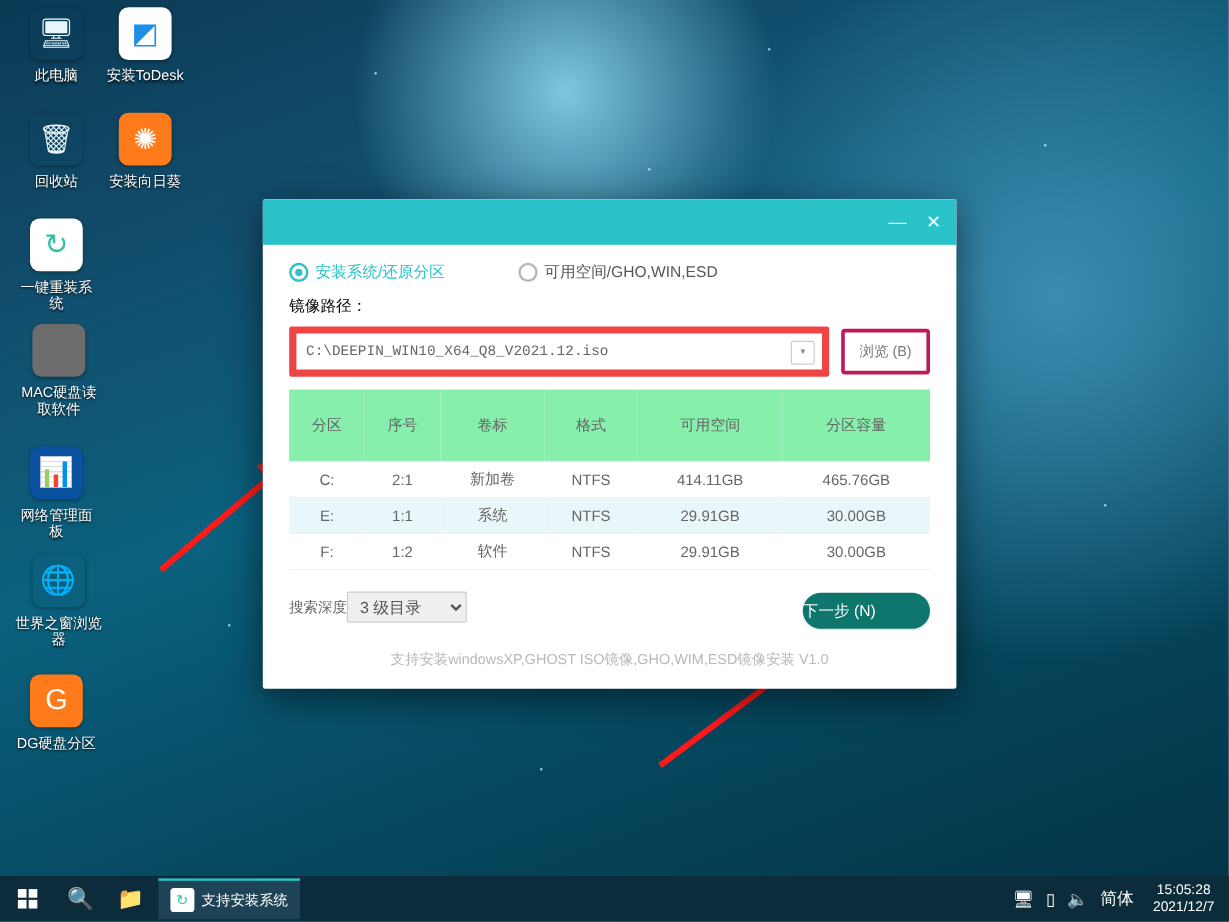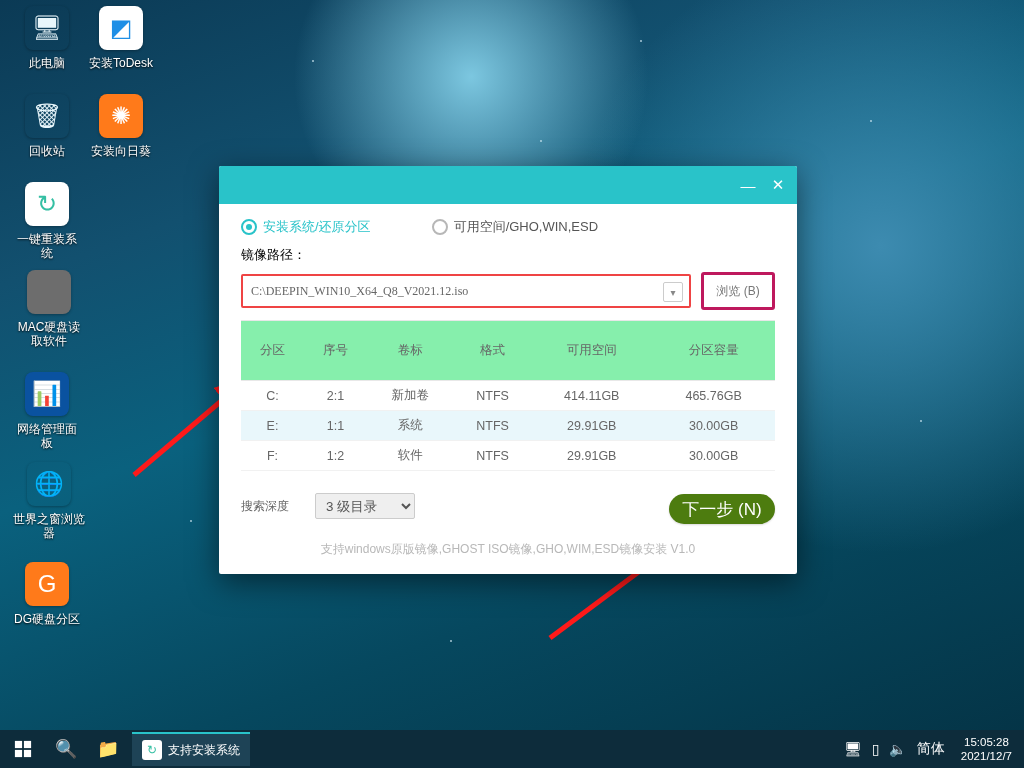--- a/index.html
+++ b/index.html
@@ -28,33 +28,33 @@
   #titlebar .ctl span{width:26px;height:26px;display:flex;align-items:center;justify-content:center;cursor:pointer;font-size:15px}
   #body{padding:14px 22px 10px}
   .modes{display:flex;align-items:center;gap:61px;margin-bottom:10px}
   .radio{display:flex;align-items:center;cursor:pointer;font-size:13px}
   .radio .dot{width:12px;height:12px;border:2px solid #b7b7b7;border-radius:50%;margin-right:6px;display:flex;align-items:center;justify-content:center}
   .radio.sel{color:#29c3c9}
   .radio.sel .dot{border-color:#29c3c9}
   .radio.sel .dot::after{content:"";width:6px;height:6px;background:#29c3c9;border-radius:50%}
   #pathlbl{margin:6px 0 8px;color:#000000;font-size:13px}
   .pathrow{display:flex;gap:10px;align-items:center}
-  .pathbox{flex:1;height:30px;border:2px solid #ef4444;border-radius:2px;display:flex;align-items:center;padding:0 8px;font-family:Liberation Serif, serif;font-size:12px;color:#666;position:relative}
+  .pathbox{flex:1;height:30px;border:6px solid #ef4444;border-radius:2px;display:flex;align-items:center;padding:0 8px;font-family:Liberation Mono, monospace;font-size:12px;color:#666;position:relative}
   .pathbox .dd{position:absolute;right:6px;top:6px;width:18px;height:18px;border:1px solid #ccc;border-radius:2px;display:flex;align-items:center;justify-content:center;color:#888;font-size:10px}
   .browse{width:68px;height:32px;border:3px solid #be185d;border-radius:3px;display:flex;align-items:center;justify-content:center;color:#777;cursor:pointer}
   
   table{width:100%;border-collapse:collapse;margin-top:10px;font-size:12.5px;color:#666}
   th{background:#86efac;font-weight:normal;padding:21px 4px;border-top:1px solid #e8e8e8;border-bottom:1px solid #e8e8e8}
   td{padding:6px 4px;text-align:center;border-bottom:1px solid #f1f1f1}
   tr.sel td{background:#e9f7fb}
   
   #footer{position:absolute;left:22px;right:22px;bottom:16px}
-  .depth{display:flex;align-items:center;gap:26px;color:#666}
+  .depth{display:flex;align-items:center;gap:0;color:#666}
   .depth select{height:26px;border:1px solid #ccc;border-radius:2px;padding:0 6px;font-family:inherit;color:#555;width:100px}
-  #nextbtn{position:absolute;right:0;bottom:34px;width:106px;height:30px;border-radius:15px;background:#4d7c0f;color:#fff;display:flex;align-items:center;justify-content:center;font-size:17px;cursor:pointer;box-shadow:0 1px 2px rgba(0,0,0,.15)}
+  #nextbtn{position:absolute;right:0;bottom:34px;width:106px;height:30px;border-radius:15px;background:#0f766e;color:#fff;display:flex;align-items:center;justify-content:flex-start;font-size:13px;cursor:pointer;box-shadow:0 1px 2px rgba(0,0,0,.15)}
   #hint{margin-top:22px;text-align:center;color:#b8b8b8;font-size:12px}
   
   .arrow{position:absolute;pointer-events:none}
   
   #taskbar{position:absolute;left:0;right:0;bottom:0;height:38px;background:#0d2c3b;display:flex;align-items:center}
   #start{width:46px;height:38px;display:flex;align-items:center;justify-content:center;cursor:pointer}
   #start svg{width:18px;height:18px}
   .tb-icon{width:42px;height:38px;display:flex;align-items:center;justify-content:center;cursor:pointer;font-size:18px}
   .tb-app{height:32px;display:flex;align-items:center;padding:0 10px;margin-left:2px;background:#1e4356;border-top:2px solid #29c3c9;cursor:pointer;gap:6px}
   .tb-app .ico{width:20px;height:20px;background:#fff;border-radius:3px;display:flex;align-items:center;justify-content:center}
@@ -206,21 +206,21 @@
     <div id="footer">
       <div id="nextbtn">
         <span>下一步 (N)</span>
       </div>
       <div class="depth">
         <span>搜索深度</span>
         <select>
           <option>3 级目录</option>
         </select>
       </div>
-      <div id="hint">支持windows原版镜像,GHOST ISO镜像,GHO,WIM,ESD镜像安装   V1.0</div>
+      <div id="hint">支持安装windowsXP,GHOST ISO镜像,GHO,WIM,ESD镜像安装   V1.0</div>
     </div>
   </div>
 
   <div id="taskbar">
     <div id="start">
       <svg viewBox="0 0 20 20">
           <g fill="#fff">
             <rect x="1" y="1" width="8" height="8"></rect>
             <rect x="11" y="1" width="8" height="8"></rect>
             <rect x="1" y="11" width="8" height="8"></rect>

